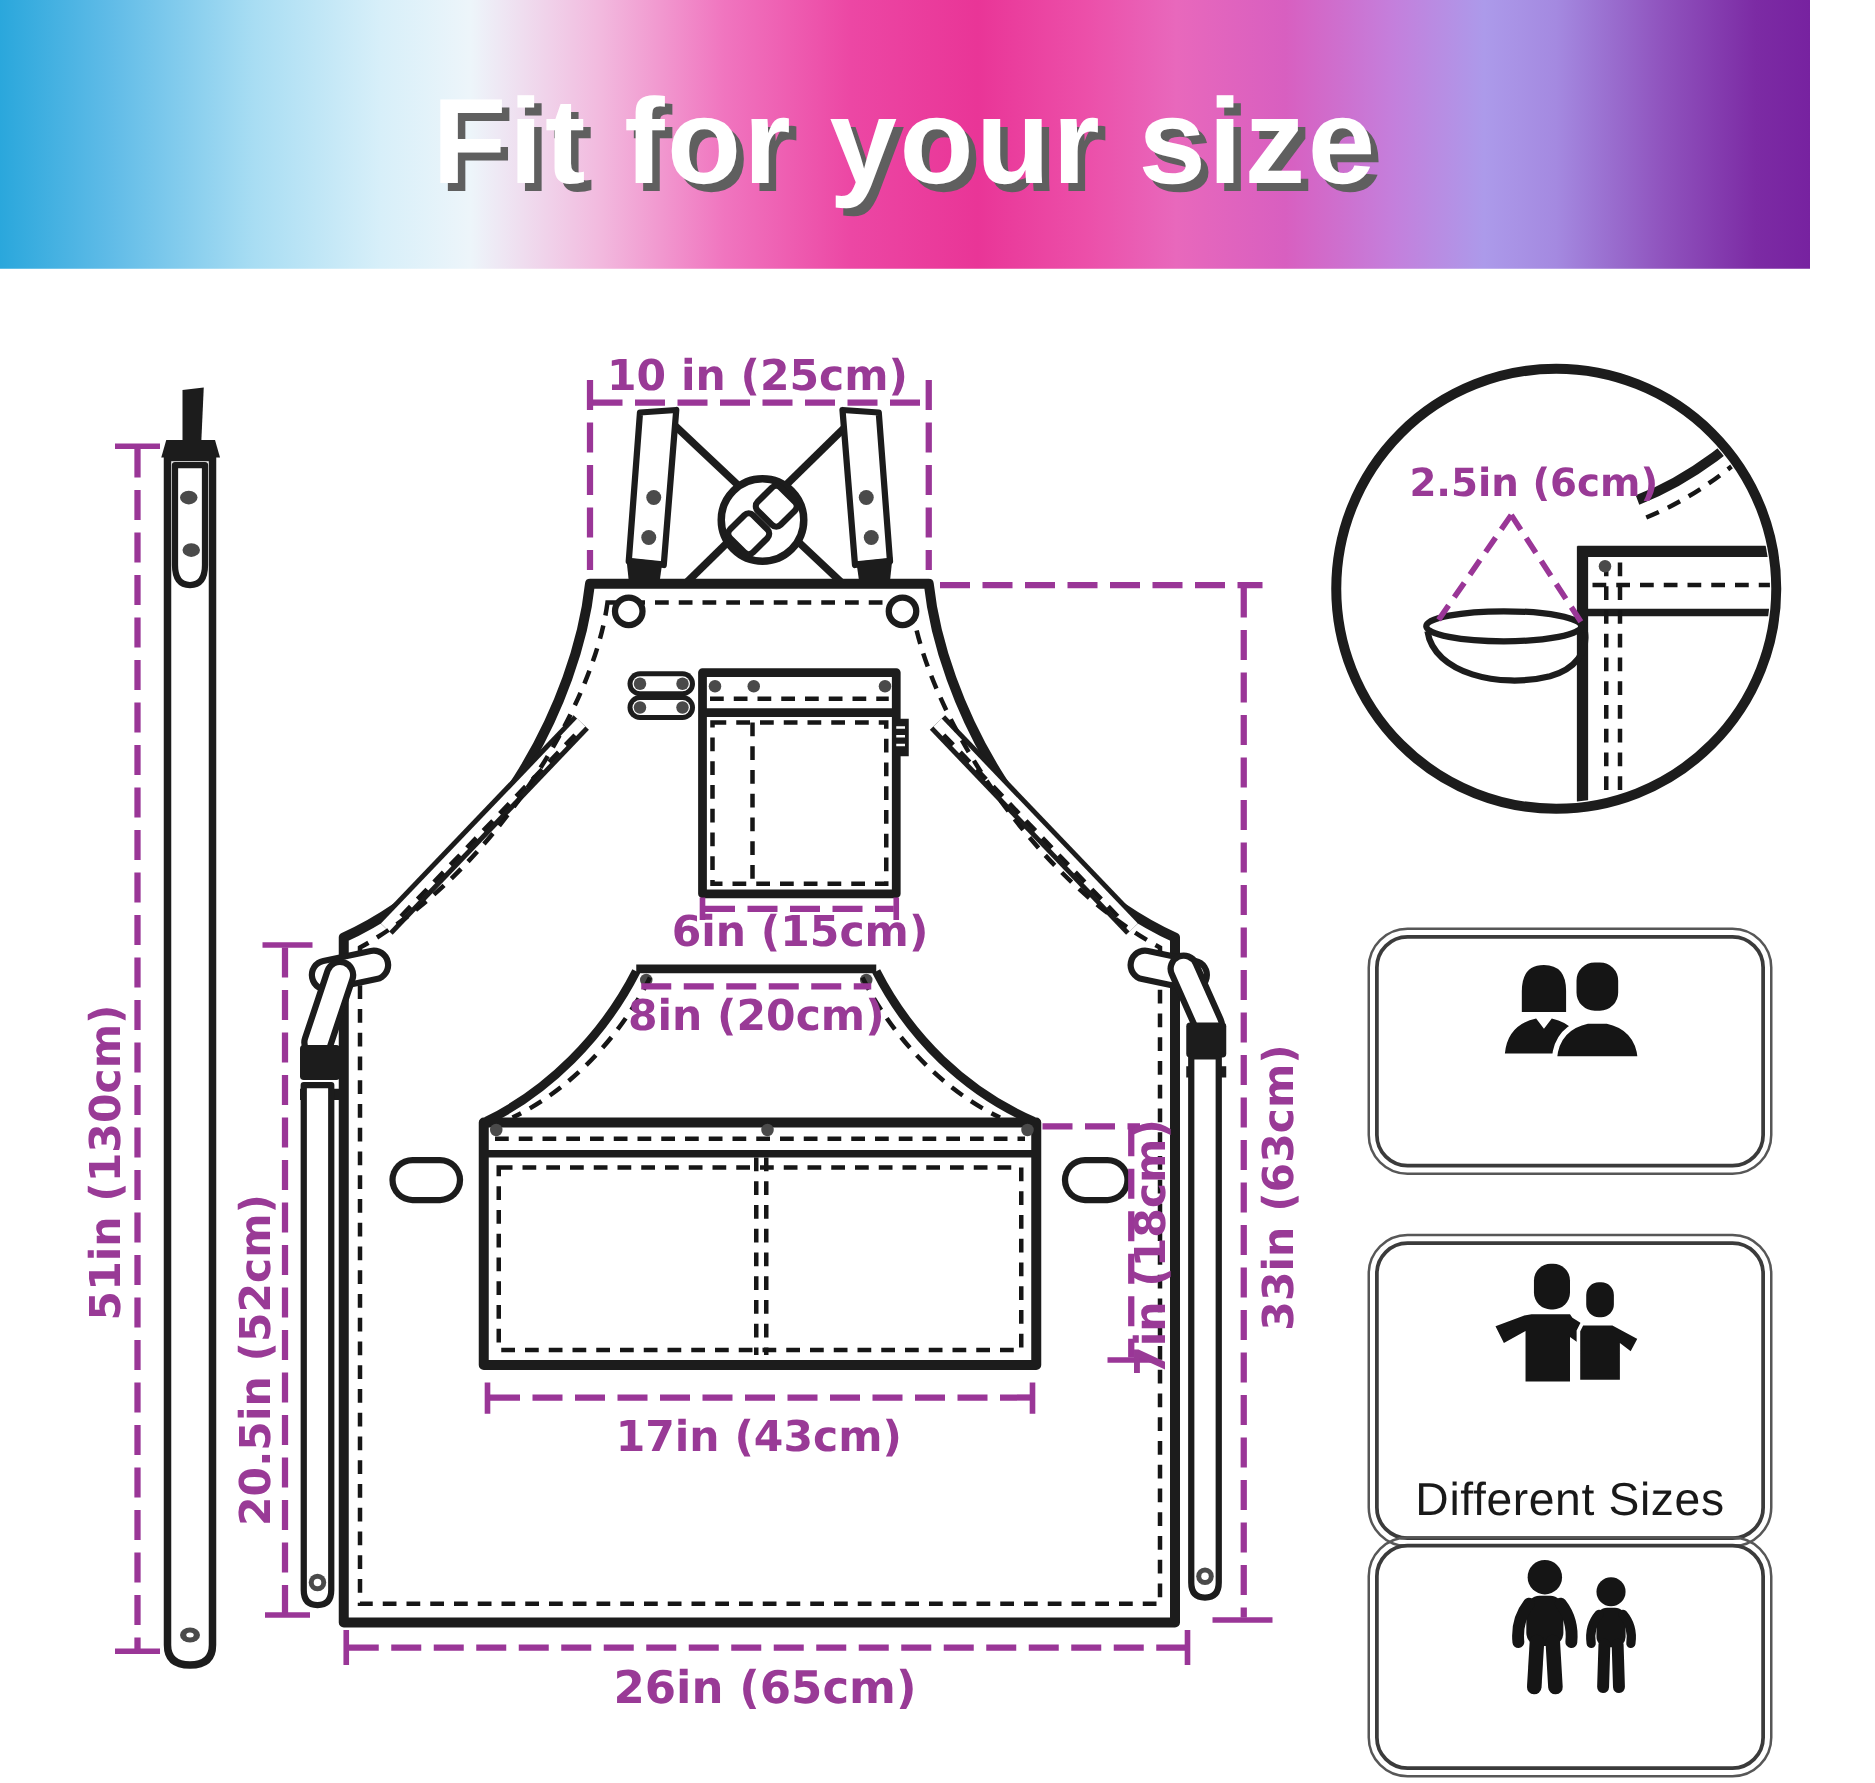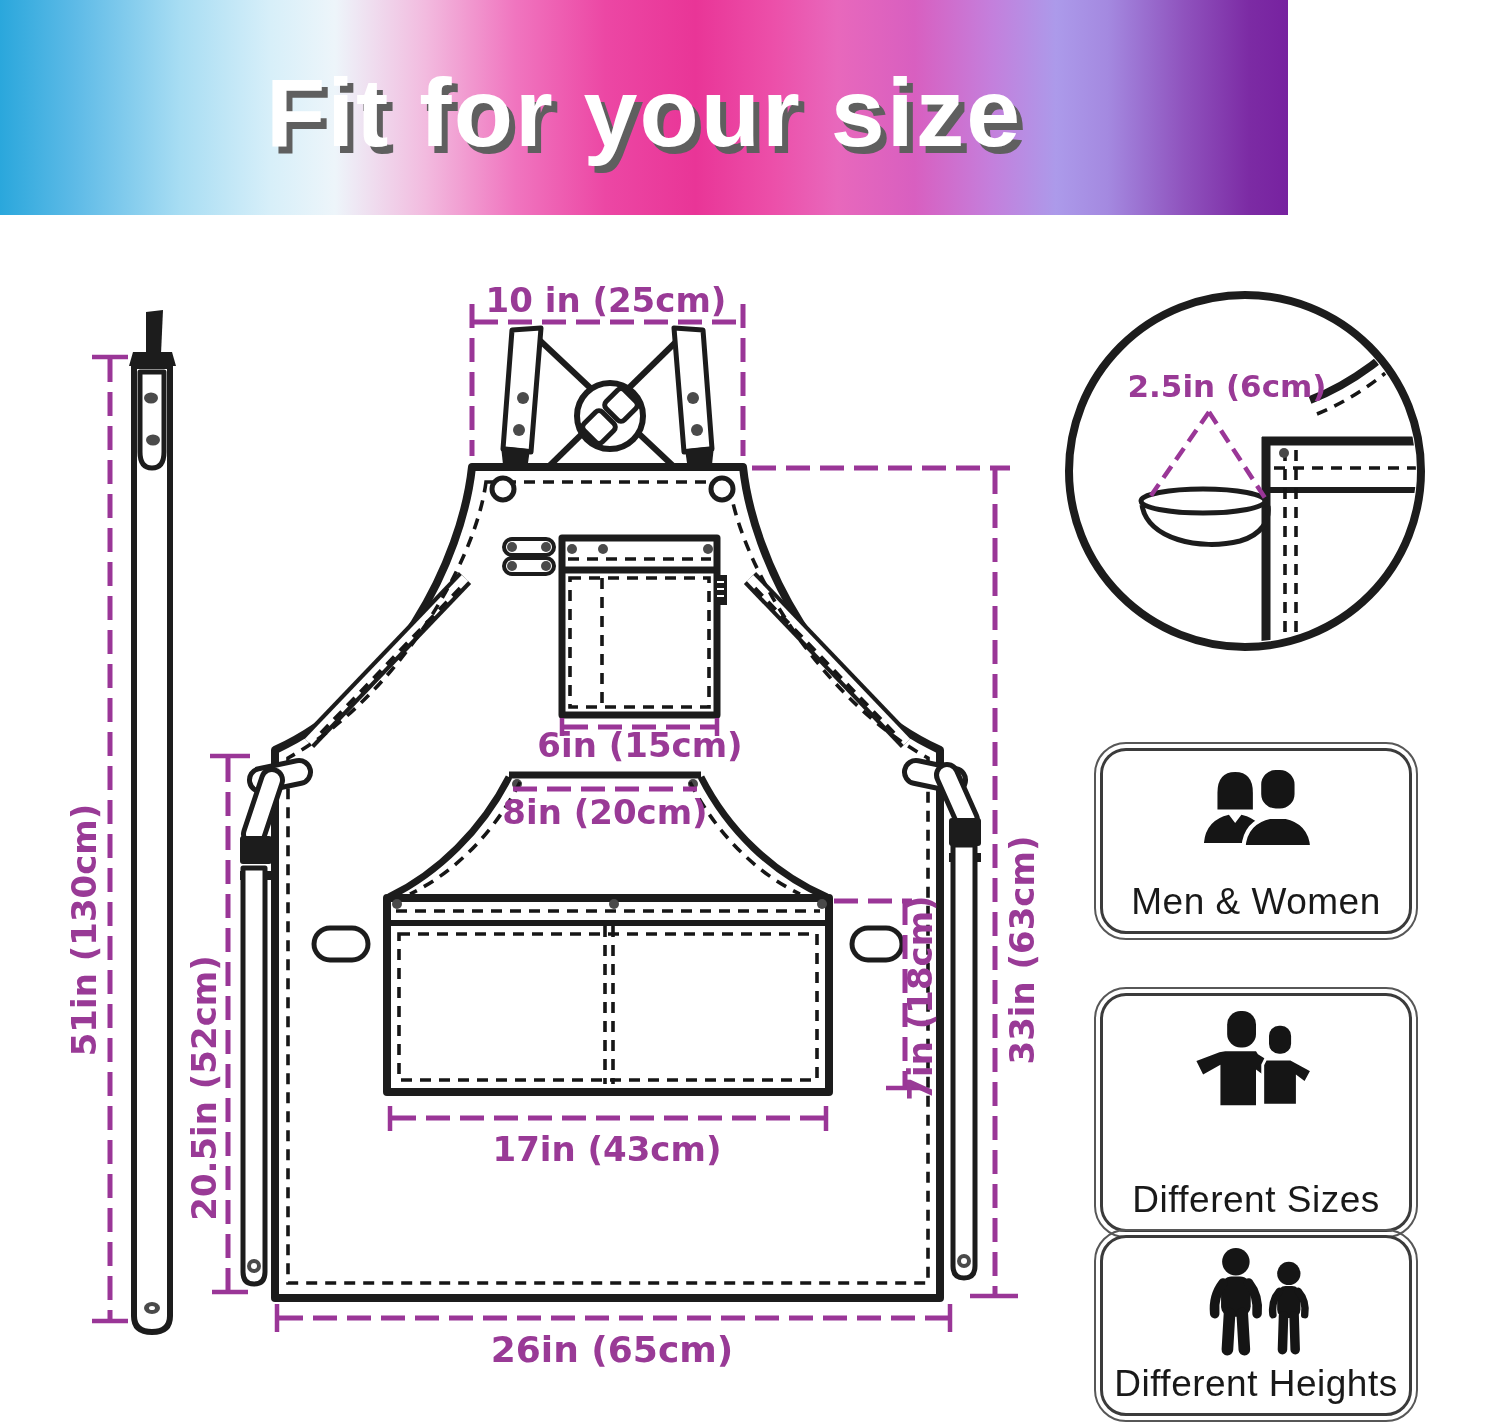--- a/index.html
+++ b/index.html
@@ -1,18 +1,18 @@
 <!DOCTYPE html>
 <html><head>
 <meta charset="utf-8">
 <style>
   html,body{margin:0;padding:0}
   body{width:1500px;height:1426px;position:relative;background:#fff;
        font-family:"Liberation Sans",sans-serif;overflow:hidden}
-  .hdr{position:absolute;top:0;left:0;width:1288px;height:215px;
+  .hdr{position:absolute;top:0;left:0;width:1448px;height:215px;
        background:linear-gradient(90deg,#2AA7DC 0%,#5FBBE7 6%,#A8DDF3 14%,#D7EFF9 21%,
         #EDF5FA 26%,#F2BBDF 33%,#F075BF 40%,#EC47A4 47%,#E93597 54%,#EC4FA9 60%,
         #E868BC 65%,#D85FC0 71%,#C47FDC 77%,#AC9AEA 82%,#A489E0 86%,#8F52BD 92%,#7C2BA4 97%,#7722A0 100%)}
   .hdr .ttl{position:absolute;top:0;left:0;width:100%;height:215px;line-height:225px;
        text-align:center;font-size:97px;font-weight:bold;color:#fff;letter-spacing:2px;
        text-shadow:6px 7px 0 #5f5f5f}
   svg.diagram{position:absolute;top:0;left:0}
   .k{stroke:#1c1c1c;fill:none;stroke-linejoin:round}
   .w9{stroke-width:9}.w8{stroke-width:8}.w7{stroke-width:7}.w6{stroke-width:6}.w5{stroke-width:5}
   .st{stroke:#161616;stroke-width:3.6;fill:none;stroke-dasharray:11 8}
@@ -253,21 +253,20 @@
 
 <div class="card" style="top:748px;height:186px">
   <svg class="icon" width="125" height="95" viewBox="0 0 120 90">
     <g fill="#151515">
       <path d="M 23,46 L 23,30 Q 23,10 40,10 Q 57,10 57,30 L 57,46 Z"></path>
       <path d="M 10,78 Q 12,56 34,51 L 40,59 L 46,51 Q 68,56 70,78 Z"></path>
       <rect x="63" y="6" width="36" height="41" rx="16" stroke="#fff" stroke-width="4"></rect>
       <path d="M 48,82 Q 50,58 74,53 L 88,53 Q 112,58 114,82 Z" stroke="#fff" stroke-width="4"></path>
     </g>
   </svg>
-  <div class="lbl">Men &amp; Women</div>
 </div>
 
 <div class="card" style="top:993px;height:239px">
   <svg class="icon" width="125" height="108" viewBox="-5 0 130 110">
     <g fill="#151515">
       <rect x="30" y="4" width="30" height="38" rx="14"></rect>
       <path d="M 28,46 L 60,46 L 62,49 L 75,57 L 67,70 L 60,65 L 60,102 L 23,102 L 23,60 L 5,70 L -2,56 L 22,47 Z"></path>
       <rect x="72" y="18" width="26" height="32" rx="12" stroke="#fff" stroke-width="3"></rect>
       <path d="M 70,54 L 96,54 L 118,66 L 111,79 L 103,73 L 103,102 L 67,102 L 67,60 Z" stroke="#fff" stroke-width="3"></path>
     </g>
@@ -285,14 +284,13 @@
       <line x1="30" y1="62" x2="28" y2="96" stroke="#151515" stroke-width="11" stroke-linecap="round"></line>
       <line x1="42" y1="62" x2="44" y2="96" stroke="#151515" stroke-width="11" stroke-linecap="round"></line>
       <circle cx="86" cy="24" r="11"></circle>
       <rect x="75" y="36" width="22" height="30" rx="8"></rect>
       <path d="M 77,41 C 71,48 70,56 71,63" stroke="#151515" stroke-width="7" stroke-linecap="round" fill="none"></path>
       <path d="M 95,41 C 101,48 102,56 101,63" stroke="#151515" stroke-width="7" stroke-linecap="round" fill="none"></path>
       <line x1="81" y1="64" x2="80" y2="96" stroke="#151515" stroke-width="9" stroke-linecap="round"></line>
       <line x1="91" y1="64" x2="92" y2="96" stroke="#151515" stroke-width="9" stroke-linecap="round"></line>
     </g>
   </svg>
-  <div class="lbl">Different Heights</div>
 </div>
 
 </body></html>

